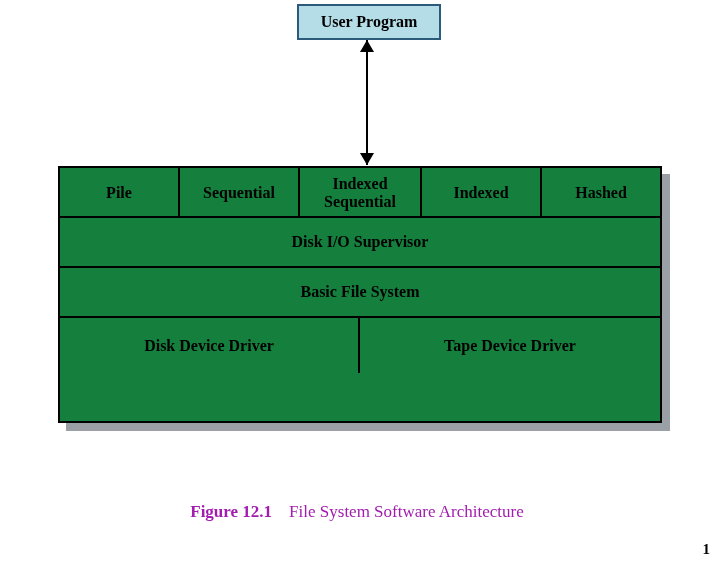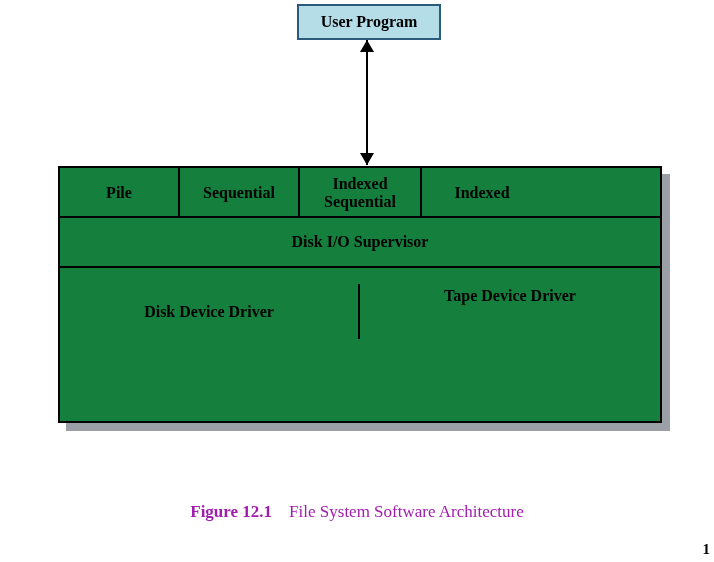--- a/index.html
+++ b/index.html
@@ -143,32 +143,40 @@
       <div class="cell" style="width:120px;">
         <span>Sequential</span>
       </div>
       <div class="cell" style="width:122px; flex-direction:column;">
         <span>Indexed</span>
         <span>Sequential</span>
       </div>
       <div class="cell" style="width:120px;">
         <span>Indexed</span>
       </div>
+      <div class="cell" style="width:118px;">
+        <span>Hashed</span>
+      </div>
     </div>
 
 
     <div class="row row-mid">
       <div class="cell full">
         <span>Disk I/O Supervisor</span>
       </div>
     </div>
 
+    <div class="row row-mid">
+      <div class="cell full">
+        <span>Basic File System</span>
+      </div>
+    </div>
 
     <div class="row row-bottom">
-      <div class="cell" style="width:50%;margin-top:16px;">
+      <div class="cell" style="width:50%;">
         <span>Disk Device Driver</span>
       </div>
       <div class="cell" style="width:50%;">
         <span>Tape Device Driver</span>
       </div>
     </div>
 
   </div>
 
   <div class="caption">

